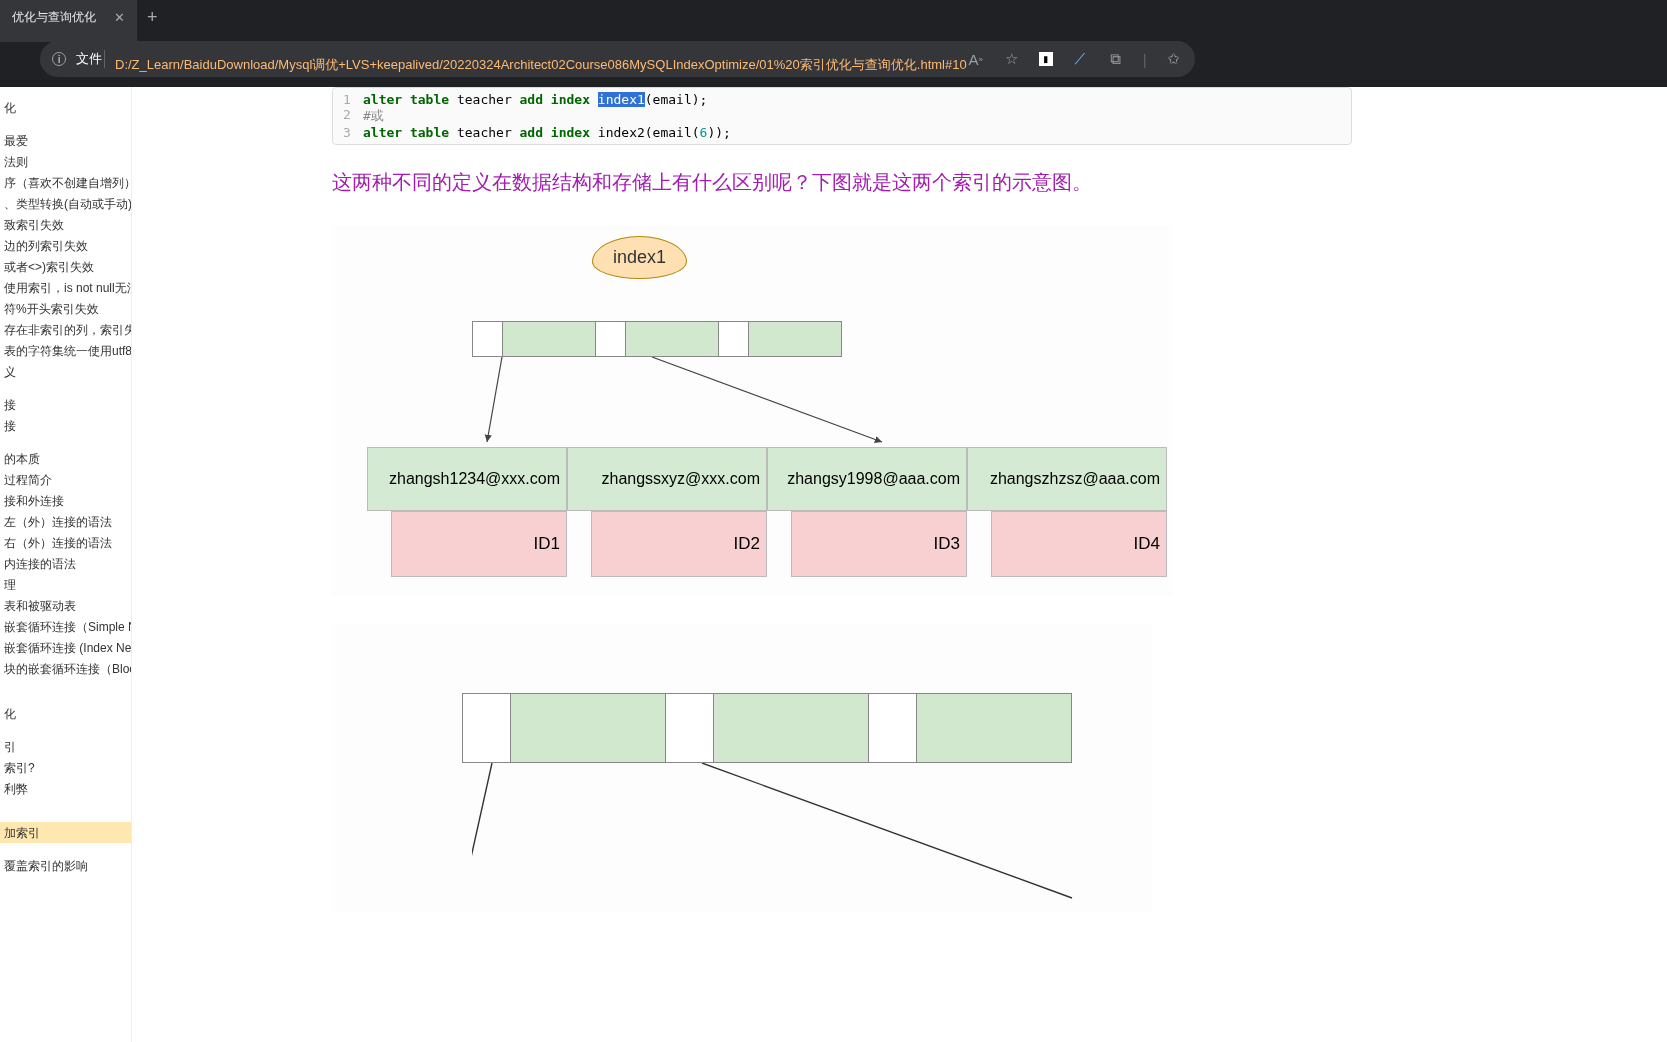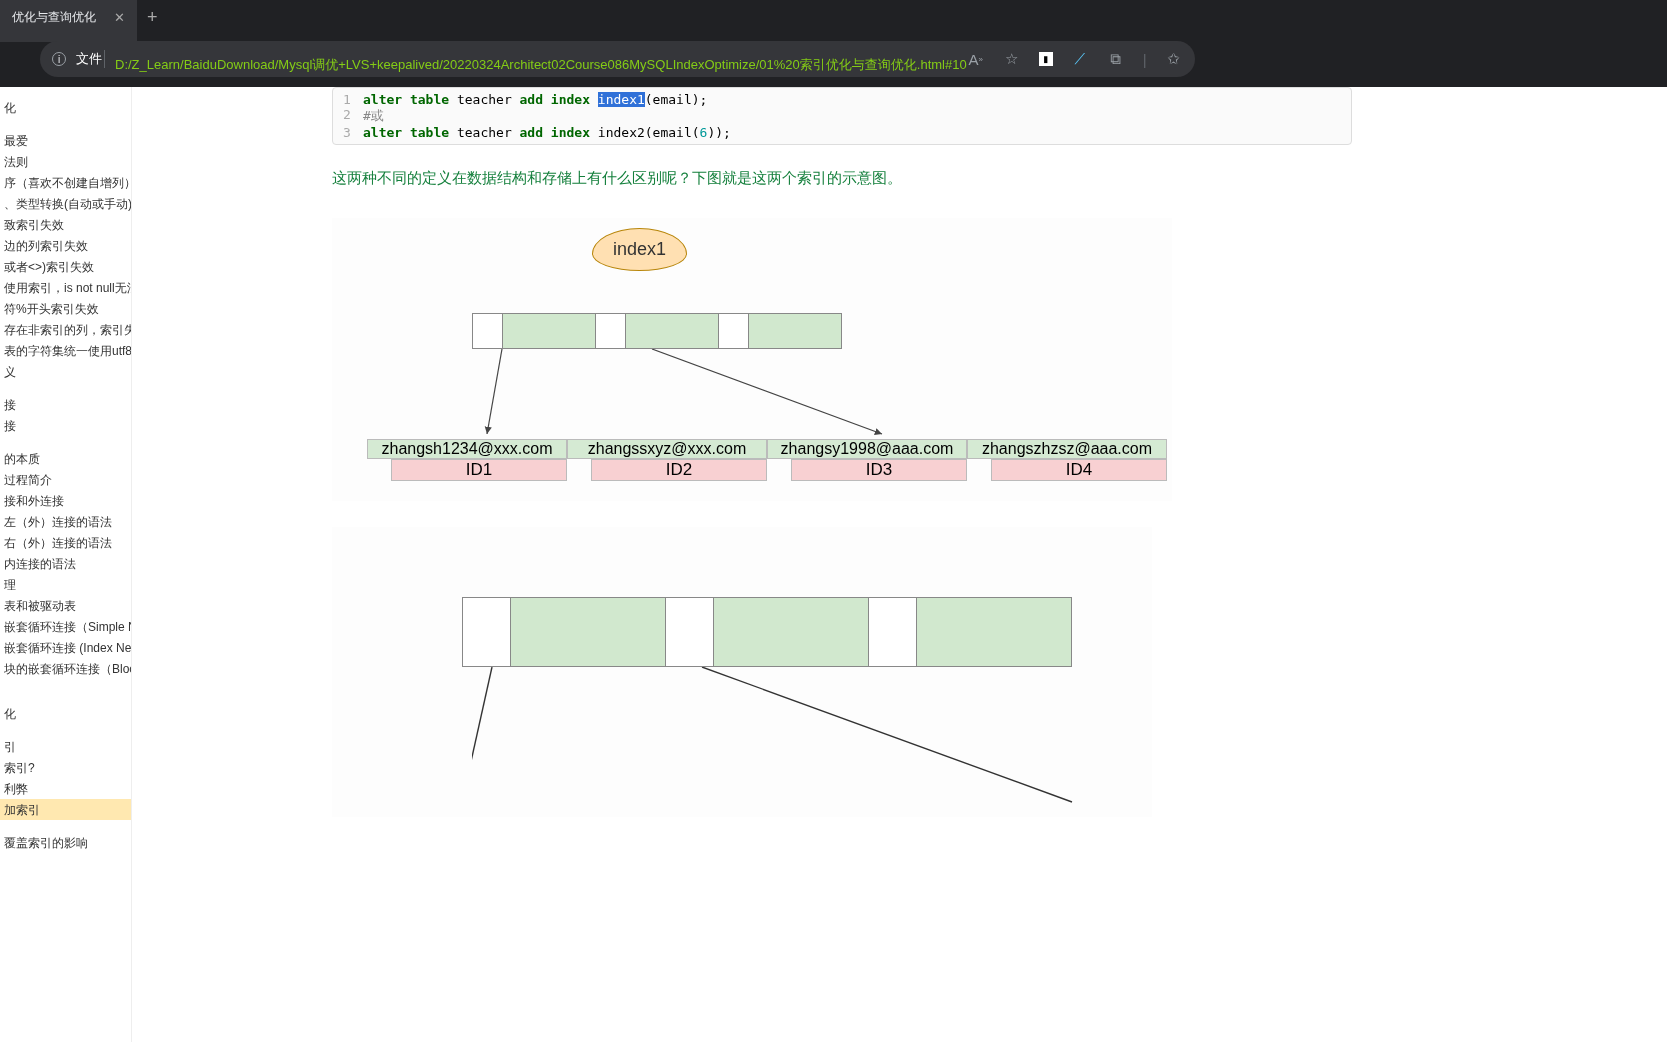--- a/index.html
+++ b/index.html
@@ -66,21 +66,21 @@
   font-size: 13px;
   color: #e8eaed;
   flex: 1;
 }
 .url-label {
   color: #fff;
   padding-right: 2px;
   border-right: 1px solid #5f6368;
 }
 .url-path {
-  color: #84cc16;
+  color: #fdba74;
   font-size: 13px;
   margin-top: 11px;
 }
 .url-right {
   display: flex;
   gap: 18px;
   align-items: center;
   color: #9aa0a6;
   font-size: 15px;
 }
@@ -102,20 +102,21 @@
   position: relative;
 }
 .sidebar-item {
   padding: 1.5px 4px 1.5px 4px;
   white-space: nowrap;
   line-height: 1.5;
   color: #333;
 }
 .sidebar-item.hl {
   background: #ffe8b0;
+  margin-top: 23px;
 }
 .sidebar-spacer { height: 12px; }
 .main {
   flex: 1;
   padding: 0 20px 0 200px;
   overflow: hidden;
   position: relative;
 }
 .code-block {
   border: 1px solid #ddd;
@@ -133,22 +134,22 @@
   text-align: right;
   color: #aaa;
   padding-right: 14px;
   user-select: none;
 }
 .code-text { white-space: pre; }
 .kw { color: #006600; font-weight: bold; }
 .sel { background: #3071d8; color: #fff; }
 .num { color: #009999; }
 .para {
-  font-size: 15px;
-  color: #15803d;
+  font-size: 20px;
+  color: #a21caf;
   margin-bottom: 30px;
 }
 .diagram-box {
   background: #fdfdfd;
   padding: 10px 20px 20px 20px;
   width: 840px;
   margin-bottom: 26px;
 }
 .cloud {
   position: relative;
@@ -178,22 +179,22 @@
 .data-table {
   display: flex;
   flex-direction: column;
   width: 800px;
   margin-left: 15px;
 }
 .dt-row { display: flex; }
 .dt-cell {
   flex: 1;
   border: 1px solid #bbb;
-  padding: 0 6px;
-  text-align: center;
+  padding: 22px 6px;
+  text-align: right;
   font-size: 16px;
 }
 .dt-head .dt-cell { background: #d5ead3; }
 .dt-body .dt-cell { background: #f8d0d2; font-size: 17px; margin-left: 24px;}
 </style>
 </head>
 <body>
 
 <div class="browser-chrome">
   <div class="tab-bar">

